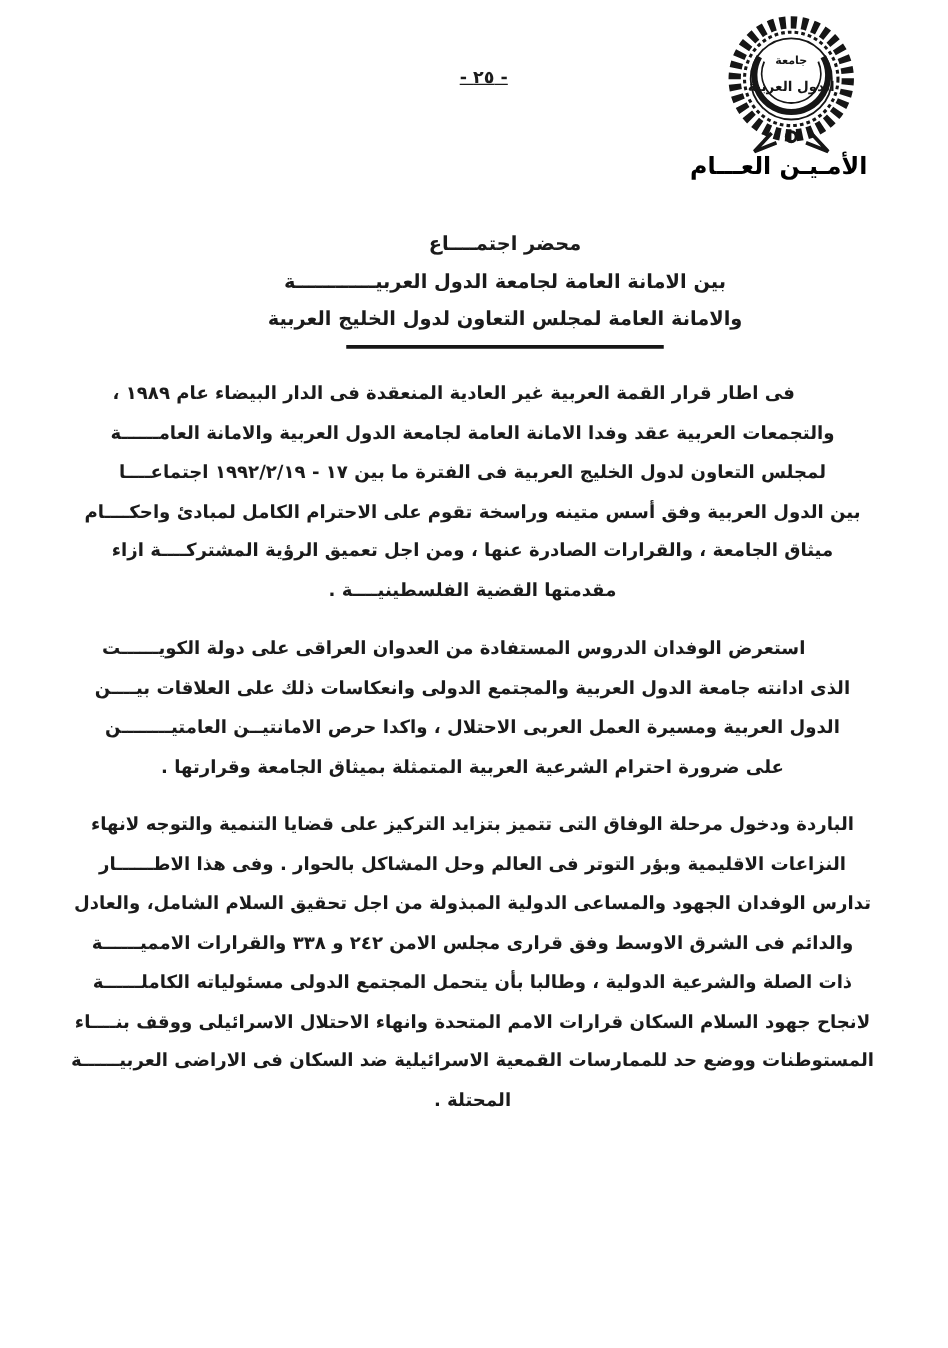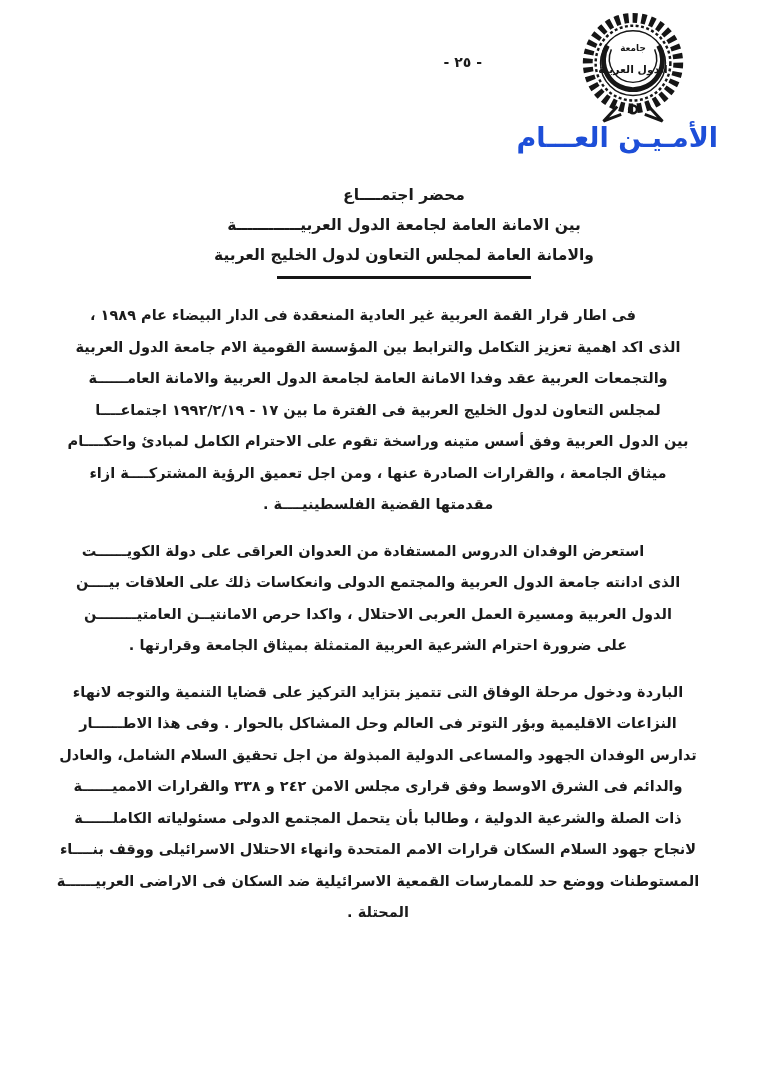--- a/index.html
+++ b/index.html
@@ -6,29 +6,29 @@
   .page{
     position:relative;
     width:758px;height:1078px;
     background:#ffffff;
     overflow:hidden;
     font-family:"DejaVu Sans", sans-serif;
     color:#1b1b1b;
     direction:rtl;
   }
   .page-number{
-    position:absolute;top:54px;left:372px;width:110px;
-    text-align:right;font-size:14px;font-weight:bold;
-    letter-spacing:2px;direction:rtl;
+    position:absolute;top:54px;left:332px;width:110px;
+    text-align:center;font-size:14px;font-weight:bold;
+    letter-spacing:2px;direction:rtl;text-decoration:underline;
   }
   .emblem{position:absolute;top:10px;right:56px;width:138px;height:120px;}
   .letterhead-title{
     position:absolute;top:122px;right:40px;width:190px;
-    text-align:center;font-size:27px;font-weight:bold;
-    white-space:nowrap;color:#1d4ed8;
+    text-align:center;font-size:19px;font-weight:bold;
+    white-space:nowrap;color:#000000;
   }
   .doc-title{
     position:absolute;top:180px;left:0;right:0;
     text-align:center;transform:translateX(25px); 
     font-weight:bold;font-size:15.5px;
   }
   .doc-title .t-line{line-height:30px;white-space:nowrap;}
   .title-underline{
     width:254px;height:3px;background:#161616;margin:6px auto 0 auto;
   }
@@ -77,21 +77,20 @@
     <div class="t-line">محضر اجتمــــاع</div>
     <div class="t-line">بين الامانة العامة لجامعة الدول العربيــــــــــــة</div>
     <div class="t-line">والامانة العامة لمجلس التعاون لدول الخليج العربية</div>
     <div class="title-underline"></div>
   </div>
 
   <div class="body-text">
 
     <div class="para">
       <div class="t-row first">فى اطار قرار القمة العربية غير العادية المنعقدة فى الدار البيضاء عام ١٩٨٩ ،</div>
-      <div class="t-row">الذى اكد اهمية تعزيز التكامل والترابط بين المؤسسة القومية الام جامعة الدول العربية</div>
       <div class="t-row">والتجمعات العربية عقد وفدا الامانة العامة لجامعة الدول العربية والامانة العامــــــة</div>
       <div class="t-row">لمجلس التعاون لدول الخليج العربية فى الفترة ما بين ١٧ - ١٩٩٢/٢/١٩ اجتماعــــا</div>
       <div class="t-row">بين الدول العربية وفق أسس متينه وراسخة تقوم على الاحترام الكامل لمبادئ واحكــــام</div>
       <div class="t-row">ميثاق الجامعة ، والقرارات الصادرة عنها ، ومن اجل تعميق الرؤية المشتركــــة ازاء</div>
       <div class="t-row">مقدمتها القضية الفلسطينيــــة .</div>
     </div>
 
     <div class="para">
       <div class="t-row first">استعرض الوفدان الدروس المستفادة من العدوان العراقى على دولة الكويــــــت</div>
       <div class="t-row">الذى ادانته جامعة الدول العربية والمجتمع الدولى وانعكاسات ذلك على العلاقات بيــــن</div>

